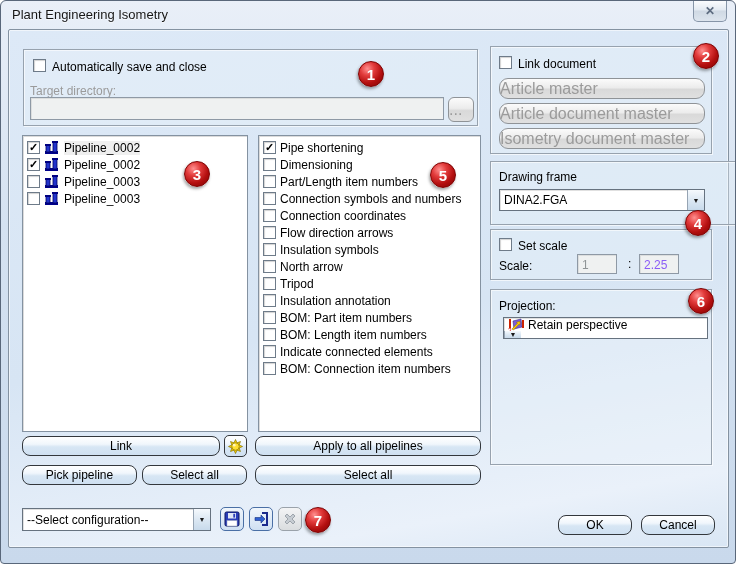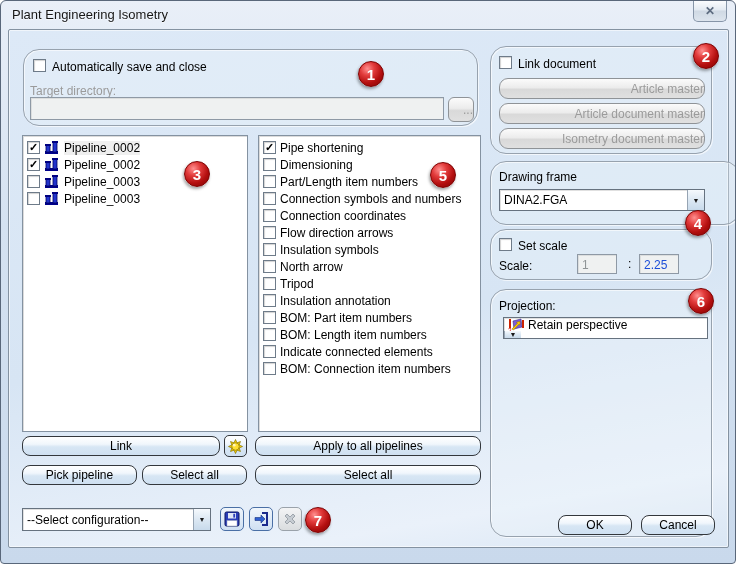--- a/index.html
+++ b/index.html
@@ -12,36 +12,36 @@
     text-shadow:0 1px 1px rgba(255,255,255,.8); }
   .close-btn { position:absolute; top:0; right:8px; width:34px; height:21px;
     border:1px solid #8695a8; border-top:none; border-radius:0 0 5px 5px;
     background:linear-gradient(180deg,#fafcfe 0%,#e3eaf2 45%,#cfd9e4 50%,#dde5ee 100%);
     display:flex; align-items:center; justify-content:center;
     color:#5d6c80; font-weight:bold; font-size:12px; cursor:default; }
   .content { position:absolute; left:7px; top:28px; width:721px; height:519px;
     border:1px solid #8492a1; border-radius:2px;
     background:linear-gradient(170deg,#dde9f7 0%,#d7e5f4 55%,#eaf1fa 88%,#d9e6f4 100%);
     box-shadow:inset 0 0 0 1px rgba(255,255,255,.55); }
-  .groupbox { position:absolute; border:1px solid #97a2ae; border-radius:16px;
+  .groupbox { position:absolute; border:1px solid #97a2ae; border-radius:0;
     background:rgba(236,243,250,.35);
     box-shadow:1px 1px 0 rgba(255,255,255,.65), inset 1px 1px 0 rgba(255,255,255,.6);padding-left:18px; }
   .cb { display:inline-flex; align-items:center; justify-content:center;
     width:13px; height:13px; min-width:13px; background:#fff;
     border:1px solid #6e7b89; box-shadow:inset 1px 1px 1px rgba(0,0,0,.18);
     font-size:11px; font-weight:bold; color:#000; line-height:11px; }
   .abs { position:absolute; }
   .lbl-gray { color:#9b9b9b; }
   .input-dis { background:#eff1f1; border:1px solid #8e99a5;
     box-shadow:inset 1px 1px 0 rgba(0,0,0,.08); }
   .btn { position:absolute; display:flex; align-items:center; justify-content:center;
     border:1px solid #33373c; border-radius:8px; font-size:12px; color:#000; cursor:default;
     background:linear-gradient(180deg,#ffffff 0%,#f0f6fc 40%,#d7e6f4 55%,#cfe0f1 100%); }
-  .btn-dis { position:absolute; display:flex; align-items:center; justify-content:flex-end;
-    border:1px solid #8f9397; border-radius:9px; font-size:12px; color:#9b9b9b; cursor:default;
+  .btn-dis { position:absolute; display:flex; align-items:center; justify-content:flex-start;
+    border:1px solid #8f9397; border-radius:9px; font-size:16px; color:#9b9b9b; cursor:default;
     background:linear-gradient(180deg,#fbfbfb 0%,#ececec 45%,#d9d9d9 55%,#e0e0e0 100%); }
   .listbox { position:absolute; background:#fff; border:1px solid #8492a1;
     box-shadow:inset 1px 1px 0 rgba(0,0,0,.14); overflow:hidden; padding-top:3px; }
   .lrow { display:flex; align-items:center; height:17px; padding-left:4px; gap:4px; }
   .lrow .lbl { white-space:nowrap; }
   .lrow.selected .lbl { background:#efefef; }
   .rowicon { display:inline-flex; width:16px; min-width:16px; height:15px; }
   .combo { position:absolute; display:flex; align-items:stretch; background:#fff;
     border:1px solid #66727f; box-shadow:inset 1px 1px 0 rgba(0,0,0,.12); }
   .combo-text { flex:1; display:flex; align-items:center; padding-left:4px; gap:3px;
@@ -248,26 +248,26 @@
     </div>
 
     <div class="groupbox" style="left:481px; top:199px; width:222px; height:51px;">
       <span class="cb abs" style="left:8px; top:8px;"></span>
       <span class="abs" style="left:27px; top:9px;">Set scale</span>
       <span class="abs" style="left:8px; top:29px;">Scale:</span>
       <div class="abs input-dis" style="left:86px; top:24px; width:40px; height:20px; color:#8f9496; padding:3px 0 0 4px;">
         <span>1</span>
       </div>
       <span class="abs" style="left:137px; top:27px;">:</span>
-      <div class="abs input-dis" style="left:148px; top:24px; width:40px; height:20px; color:#1d4ed8; padding:3px 0 0 4px;">
+      <div class="abs input-dis" style="left:148px; top:24px; width:40px; height:20px; color:#8b5cf6; padding:3px 0 0 4px;">
         <span>2.25</span>
       </div>
     </div>
 
-    <div class="groupbox" style="left:481px; top:259px; width:222px; height:248px;">
+    <div class="groupbox" style="left:481px; top:259px; width:222px; height:176px;">
       <span class="abs" style="left:8px; top:9px;">Projection:</span>
       <div class="combo" style="left:12px; top:27px; width:205px; height:22px;flex-direction:column;">
         <span class="combo-text">
           <span class="rowicon" style="width:17px;height:16px;">
             <svg viewBox="0 0 17 16" width="17" height="16" xmlns="http://www.w3.org/2000/svg">
               <rect x="1" y="2" width="2" height="9" fill="#cc2200"></rect>
               <polygon points="5,4 13,2 14,10 6,12" fill="#7a5bd6" stroke="#3a2a80" stroke-width="0.6"></polygon>
               <polygon points="4,12 9.4,6.2 8.4,5.4 12,4.2 12,8.2 11,7.2 5.4,13" fill="#ffcc00" stroke="#8a6d00" stroke-width="0.5"></polygon>
               <rect x="14" y="3" width="2" height="8" fill="#cc2200"></rect>
               <text x="0" y="15.5" font-size="6.5" fill="#cc0000" font-family="sans-serif">2</text>

